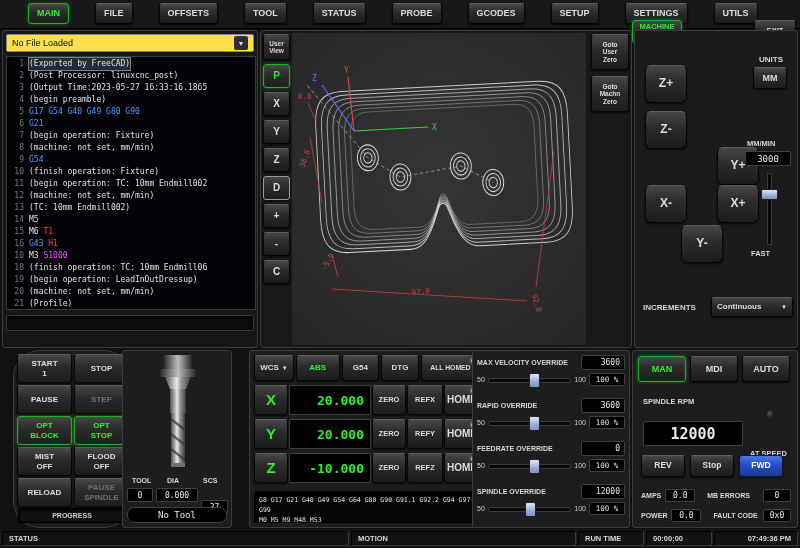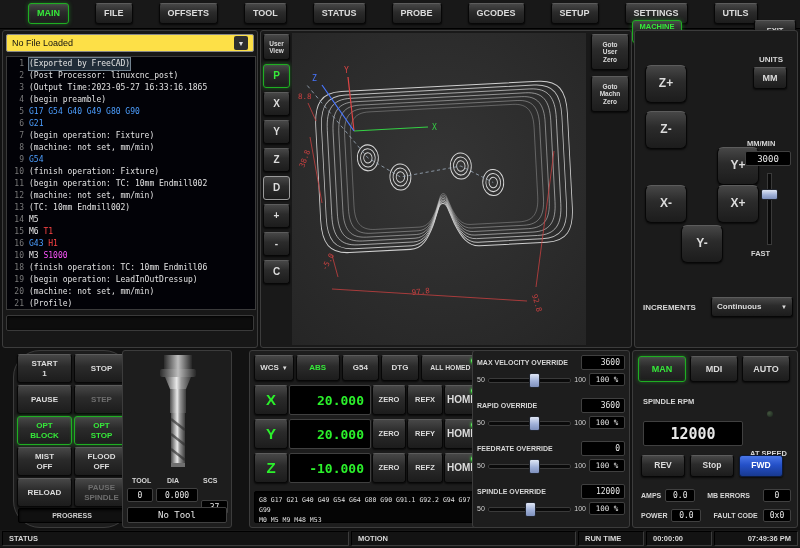--- a/index.html
+++ b/index.html
@@ -70,21 +70,21 @@
   #ctlpanel{left:13px;top:350px;width:118px;height:178px;padding:3px;border-radius:27px;}
   #ctl-grid{display:grid;grid-template-columns:55px 55px;grid-auto-rows:29px;gap:2px;}
   #ctl-grid .btn{font-size:8px;}
   #progress{position:absolute;left:4px;right:4px;bottom:4px;height:13px;background:#101010;border:1px solid #000;
       box-shadow:inset 0 1px 3px #000;border-radius:2px;color:#cfcfcf;font-size:7px;font-weight:700;
       display:flex;align-items:center;justify-content:center;}
 
   #toolpanel{left:122px;top:350px;width:110px;height:178px;}
   #tool-img{position:absolute;left:25px;top:4px;}
   .tool-val{position:absolute;height:14px;font-size:8px;}
-  #tool-name{position:absolute;left:4px;right:4px;top:156px;height:16px;font-size:9px;}
+  #tool-name{position:absolute;left:4px;right:4px;top:156px;height:16px;font-size:9px;border-radius:7px;}
 
   #dropanel{left:249px;top:350px;width:236px;height:178px;padding:4px;}
   #dro-top{display:flex;gap:2px;height:26px;}
   #dro-top .btn{font-size:8px;}
   .axis-row{display:flex;gap:1px;height:30px;margin-top:4px;}
   .axis-letter{width:34px;font-size:15px;color:#2bf02b;flex:none;}
   .axis-value{width:82px;justify-content:flex-end;padding-right:6px;color:#2bf02b;font-weight:700;font-size:13px;flex:none;}
   .axis-small{width:34px;font-size:7.5px;flex:none;}
   .axis-ref{width:36px;font-size:7.5px;flex:none;}
   .axis-home{width:36px;font-size:10px;flex:none;text-align:center;}

